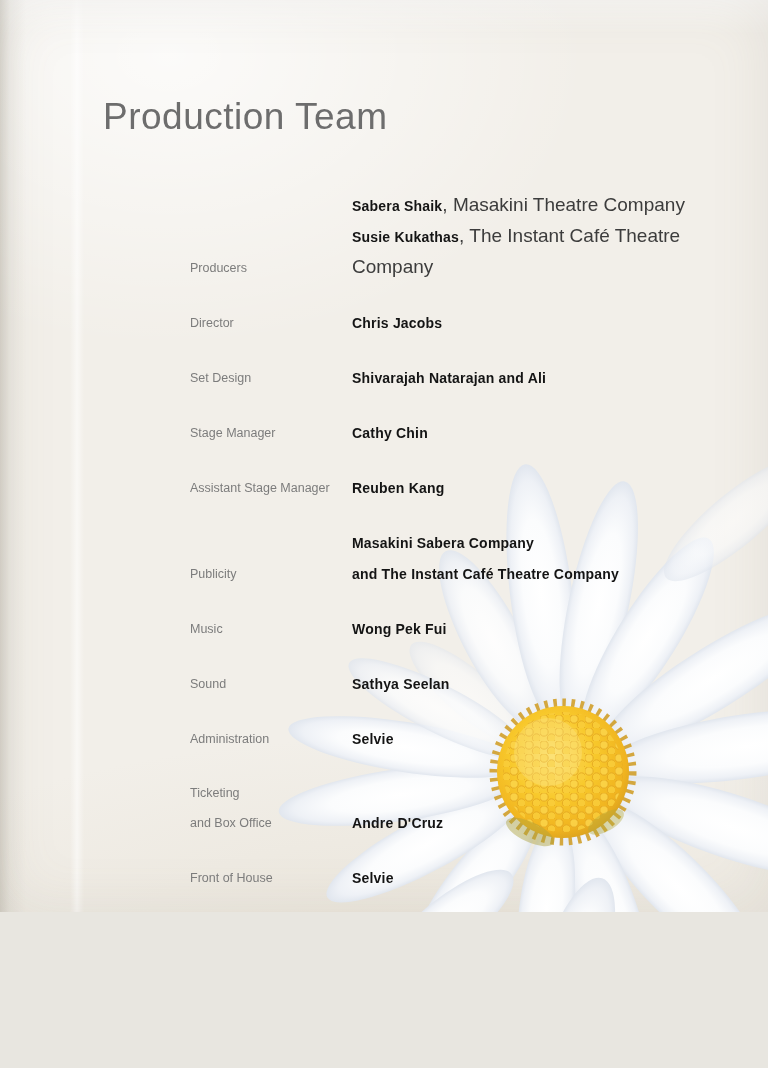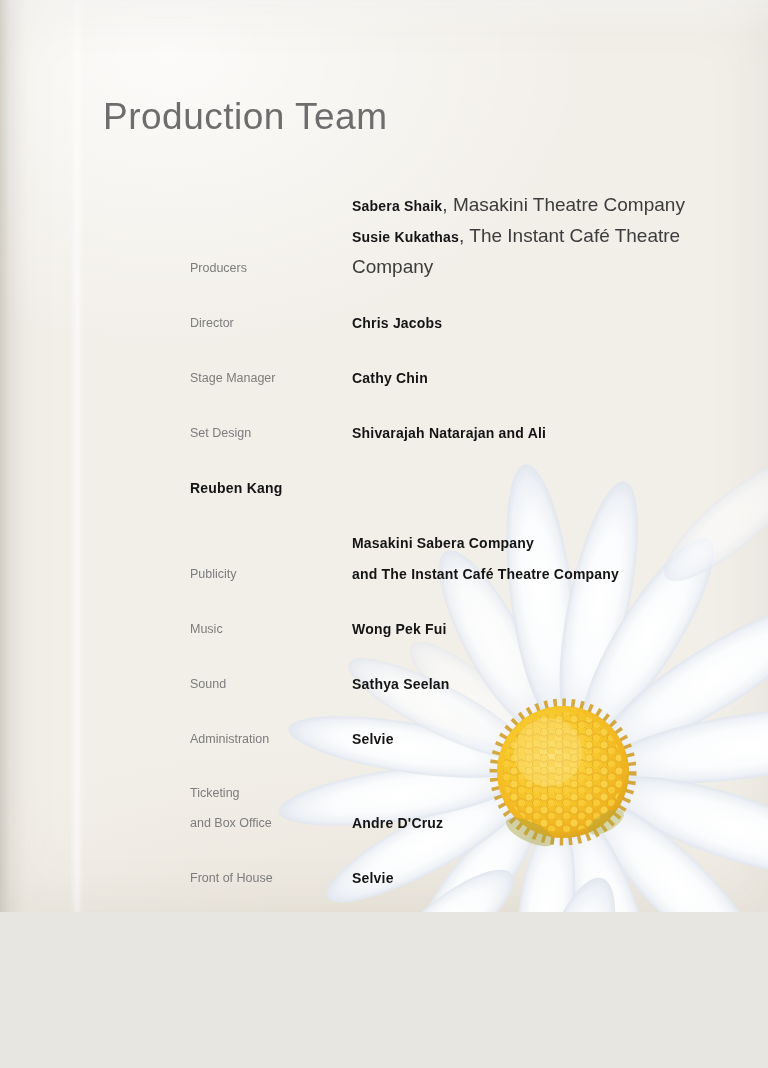--- a/index.html
+++ b/index.html
@@ -118,37 +118,40 @@
     <div class="label">
             <div>Director</div>
           </div>
     <div class="value">
             <div><span class="b">Chris Jacobs</span><span class="r"></span></div>
           </div>
   </div>
 
   <div class="row">
     <div class="label">
+            <div>Set Design</div>
+          </div>
+    <div class="value">
+            <div><span class="b">Shivarajah Natarajan and Ali</span><span class="r"></span></div>
+          </div>
+  </div>
+
+  <div class="row">
+    <div class="label">
             <div>Stage Manager</div>
           </div>
     <div class="value">
             <div><span class="b">Cathy Chin</span><span class="r"></span></div>
           </div>
   </div>
 
   <div class="row">
     <div class="label">
-            <div>Set Design</div>
-          </div>
-    <div class="value">
-            <div><span class="b">Shivarajah Natarajan and Ali</span><span class="r"></span></div>
-          </div>
-  </div>
-
-  <div class="row">
+            <div>Assistant Stage Manager</div>
+          </div>
     <div class="value">
             <div><span class="b">Reuben Kang</span><span class="r"></span></div>
           </div>
   </div>
 
   <div class="row">
     <div class="label">
             <div>Publicity</div>
           </div>
     <div class="value">

